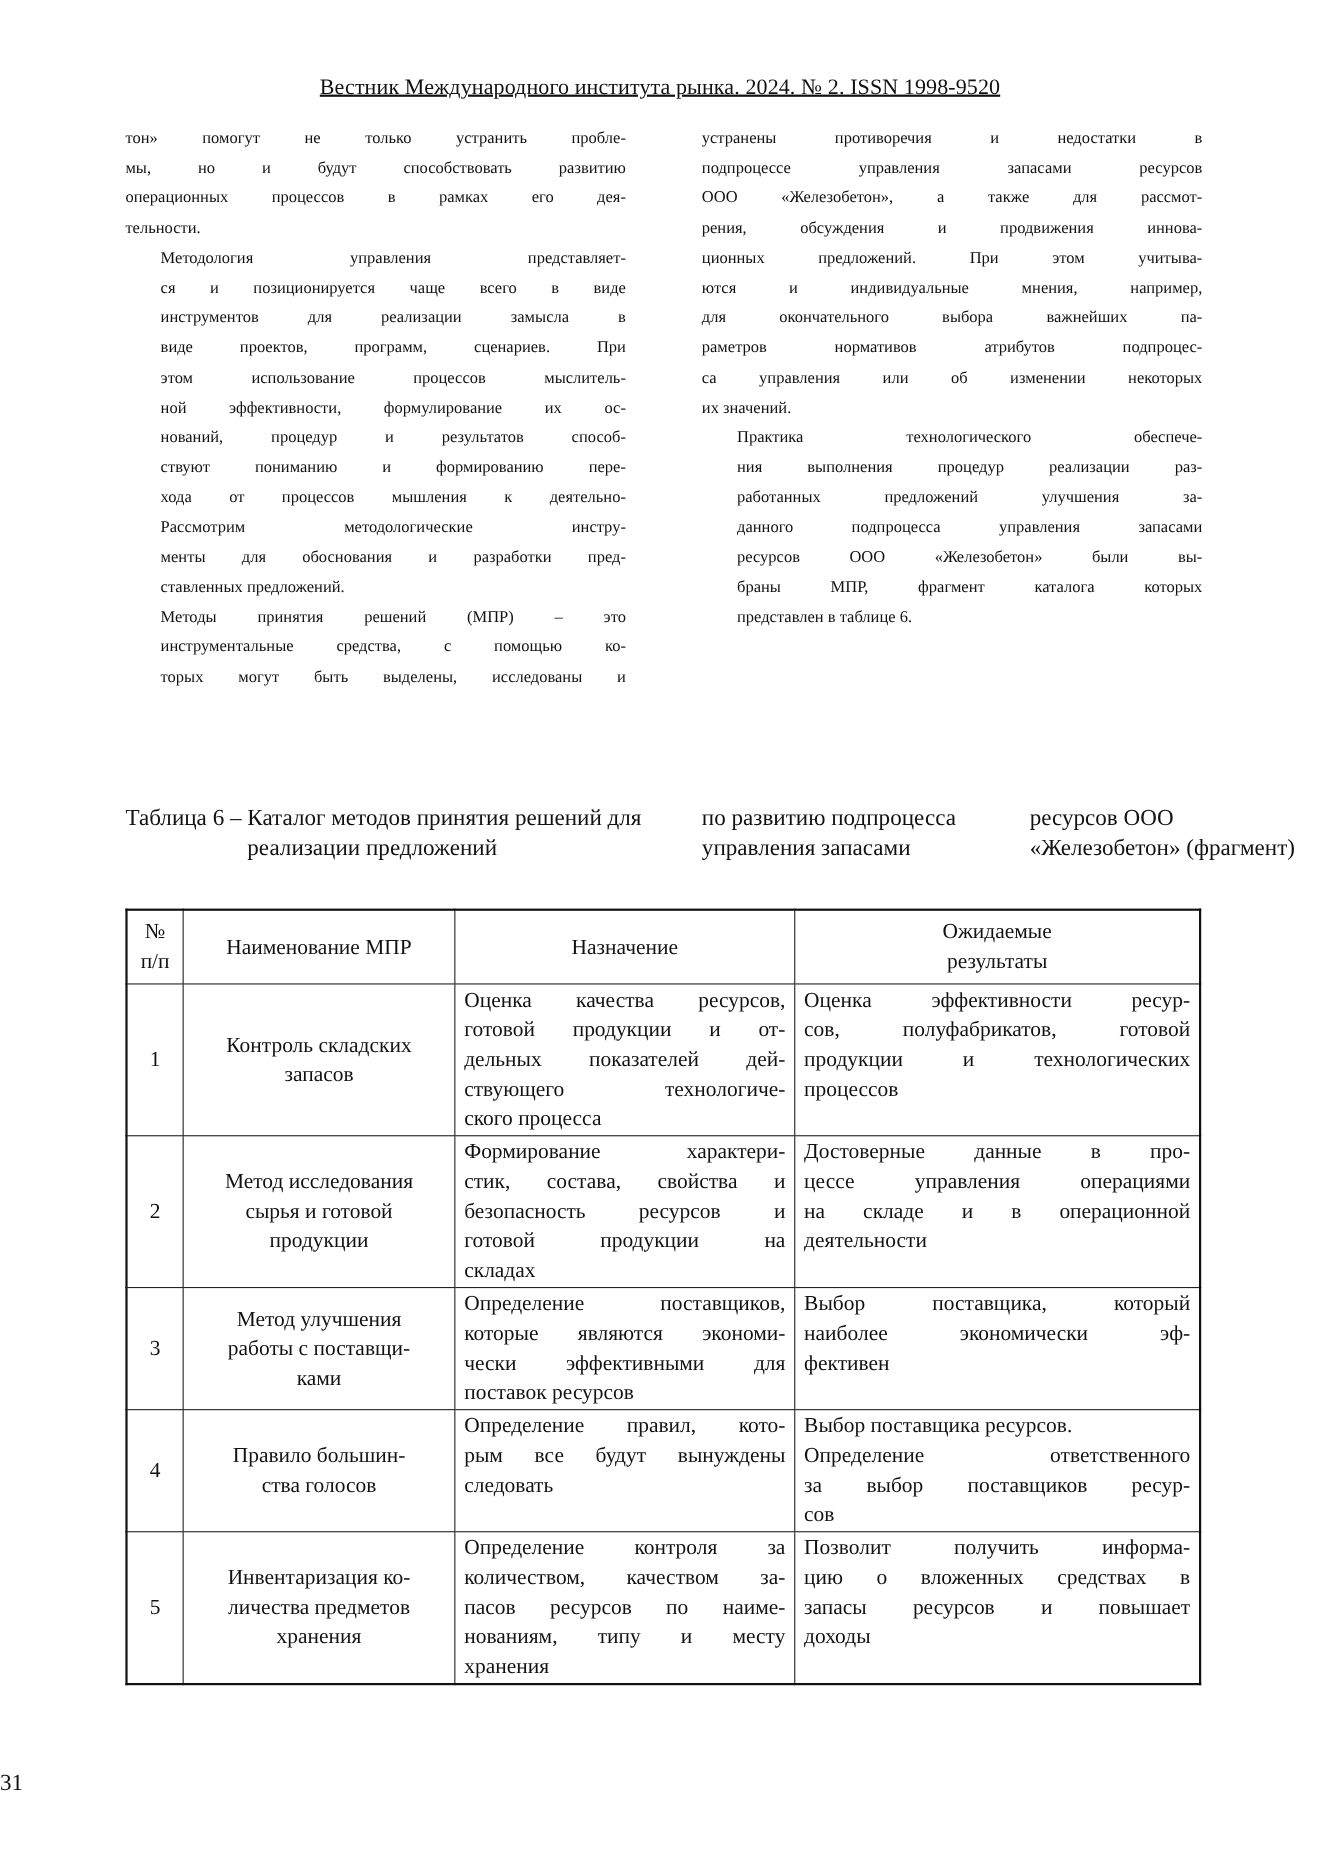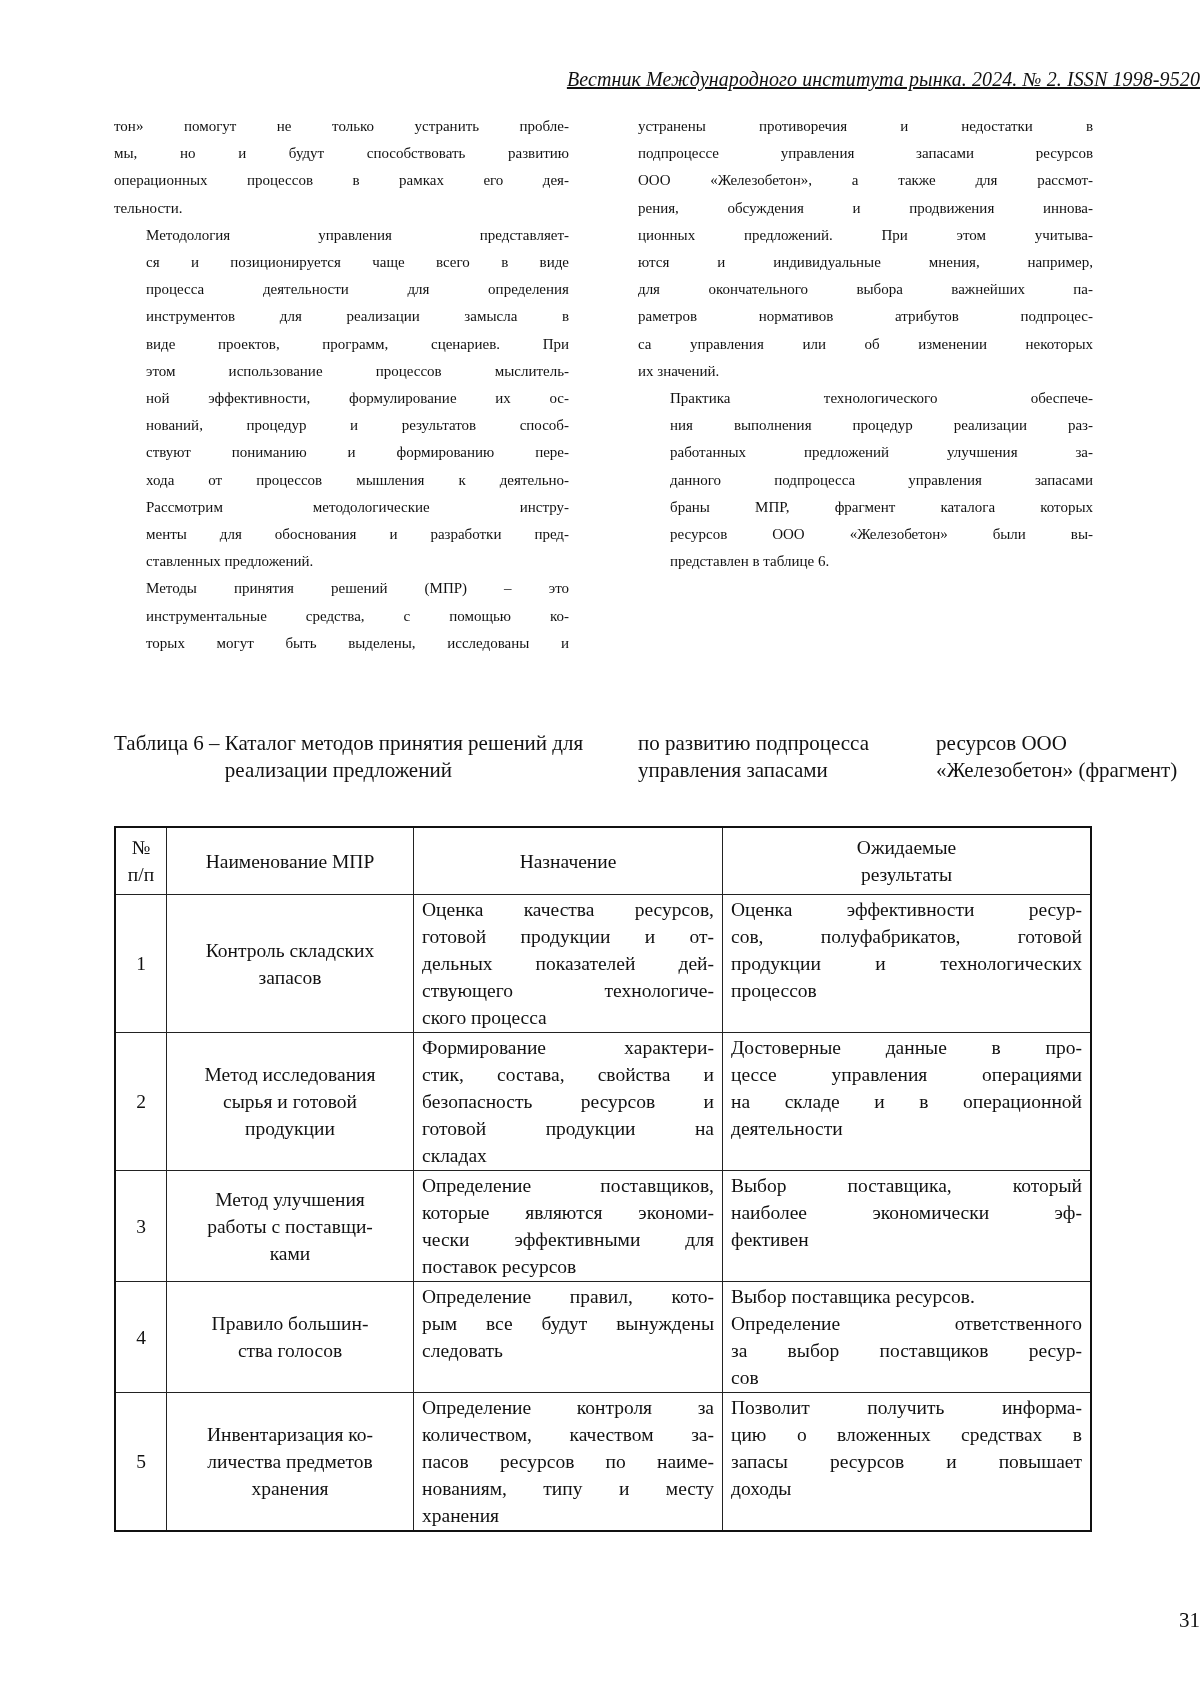--- a/index.html
+++ b/index.html
@@ -1,22 +1,22 @@
 <!DOCTYPE html>
 <html><head>
 <meta charset="utf-8">
 <style>
   html, body { margin: 0; padding: 0; background: #ffffff; }
   body {
     width: 1200px; height: 1697px; position: relative; overflow: hidden;
     font-family: "Liberation Serif", "DejaVu Serif", serif; color: #111;
   }
   .header {
-    position: absolute; left: 0; top: 68px; width: 1200px; text-align: right;
-    font-style: italic; font-size: 20px; text-decoration: underline;
+    position: absolute; left: 0; top: 68px; width: 1200px; text-align: center;
+    font-size: 20px; text-decoration: underline;
     letter-spacing: 0.1px;
   }
   .col {
     position: absolute; top: 113px; font-size: 15px; line-height: 27.2px;
     text-align: justify; hyphens: manual;
   }
   .col-left { left: 114px; width: 455px; }
   .col-right { left: 638px; width: 455px; }
   .col p { margin: 0; }
   .col p.indent { text-indent: 32px; }
@@ -38,39 +38,38 @@
   }
   table.mpr th { font-weight: normal; text-align: center; height: 64px; }
   table.mpr td.num { text-align: center; width: 42px; padding: 0 4px; }
   table.mpr td.name { text-align: center; width: 230px; }
   table.mpr td.purpose { text-align: justify; width: 292px; vertical-align: top; }
   table.mpr td.result { text-align: justify; vertical-align: top; }
   table.mpr td .l { display: block; text-align: justify; text-align-last: justify; }
   table.mpr td .l.e { text-align-last: left; }
   table.mpr tbody tr { height: 140px; }
   .page-number {
-    position: absolute; left: 0; width: 1200px; top: 1608px; text-align: right; font-size: 21px;
+    position: absolute; left: 0; width: 1200px; top: 1608px; text-align: left; font-size: 21px;
   }
 </style>
 </head>
 <body>
 
 <div class="header">Вестник Международного института рынка. 2024. № 2. ISSN 1998-9520</div>
 
 <div class="col col-left">
   <p>
     <span class="line">тон» помогут не только устранить пробле-</span>
     <span class="line">мы, но и будут способствовать развитию</span>
     <span class="line">операционных процессов в рамках его дея-</span>
     <span class="line last">тельности.</span>
   </p>
   <p class="indent">
     <span class="line">Методология управления представляет-</span>
     <span class="line">ся и позиционируется чаще всего в виде</span>
-    <span class="line">процесса деятельности для определения</span>
     <span class="line">инструментов для реализации замысла в</span>
     <span class="line">виде проектов, программ, сценариев. При</span>
     <span class="line">этом использование процессов мыслитель-</span>
     <span class="line">ной эффективности, формулирование их ос-</span>
     <span class="line">нований, процедур и результатов способ-</span>
     <span class="line">ствуют пониманию и формированию пере-</span>
     <span class="line">хода от процессов мышления к деятельно-</span>
   </p>
   <p class="indent">
     <span class="line">Рассмотрим методологические инстру-</span>
@@ -95,22 +94,22 @@
     <span class="line">для окончательного выбора важнейших па-</span>
     <span class="line">раметров нормативов атрибутов подпроцес-</span>
     <span class="line">са управления или об изменении некоторых</span>
     <span class="line last">их значений.</span>
   </p>
   <p class="indent">
     <span class="line">Практика технологического обеспече-</span>
     <span class="line">ния выполнения процедур реализации раз-</span>
     <span class="line">работанных предложений улучшения за-</span>
     <span class="line">данного подпроцесса управления запасами</span>
+    <span class="line">ресурсов ООО «Железобетон» были вы-</span>
     <span class="line">браны МПР, фрагмент каталога которых</span>
-    <span class="line">ресурсов ООО «Железобетон» были вы-</span>
     <span class="line last">представлен в таблице 6.</span>
   </p>
 </div>
 
 <div class="caption">
   <div class="cap-row">
     <span class="cap-prefix">Таблица 6 – </span>
     <span class="cap-lines">
       <span>Каталог методов принятия решений для реализации предложений</span>
       <span>по развитию подпроцесса управления запасами</span>

